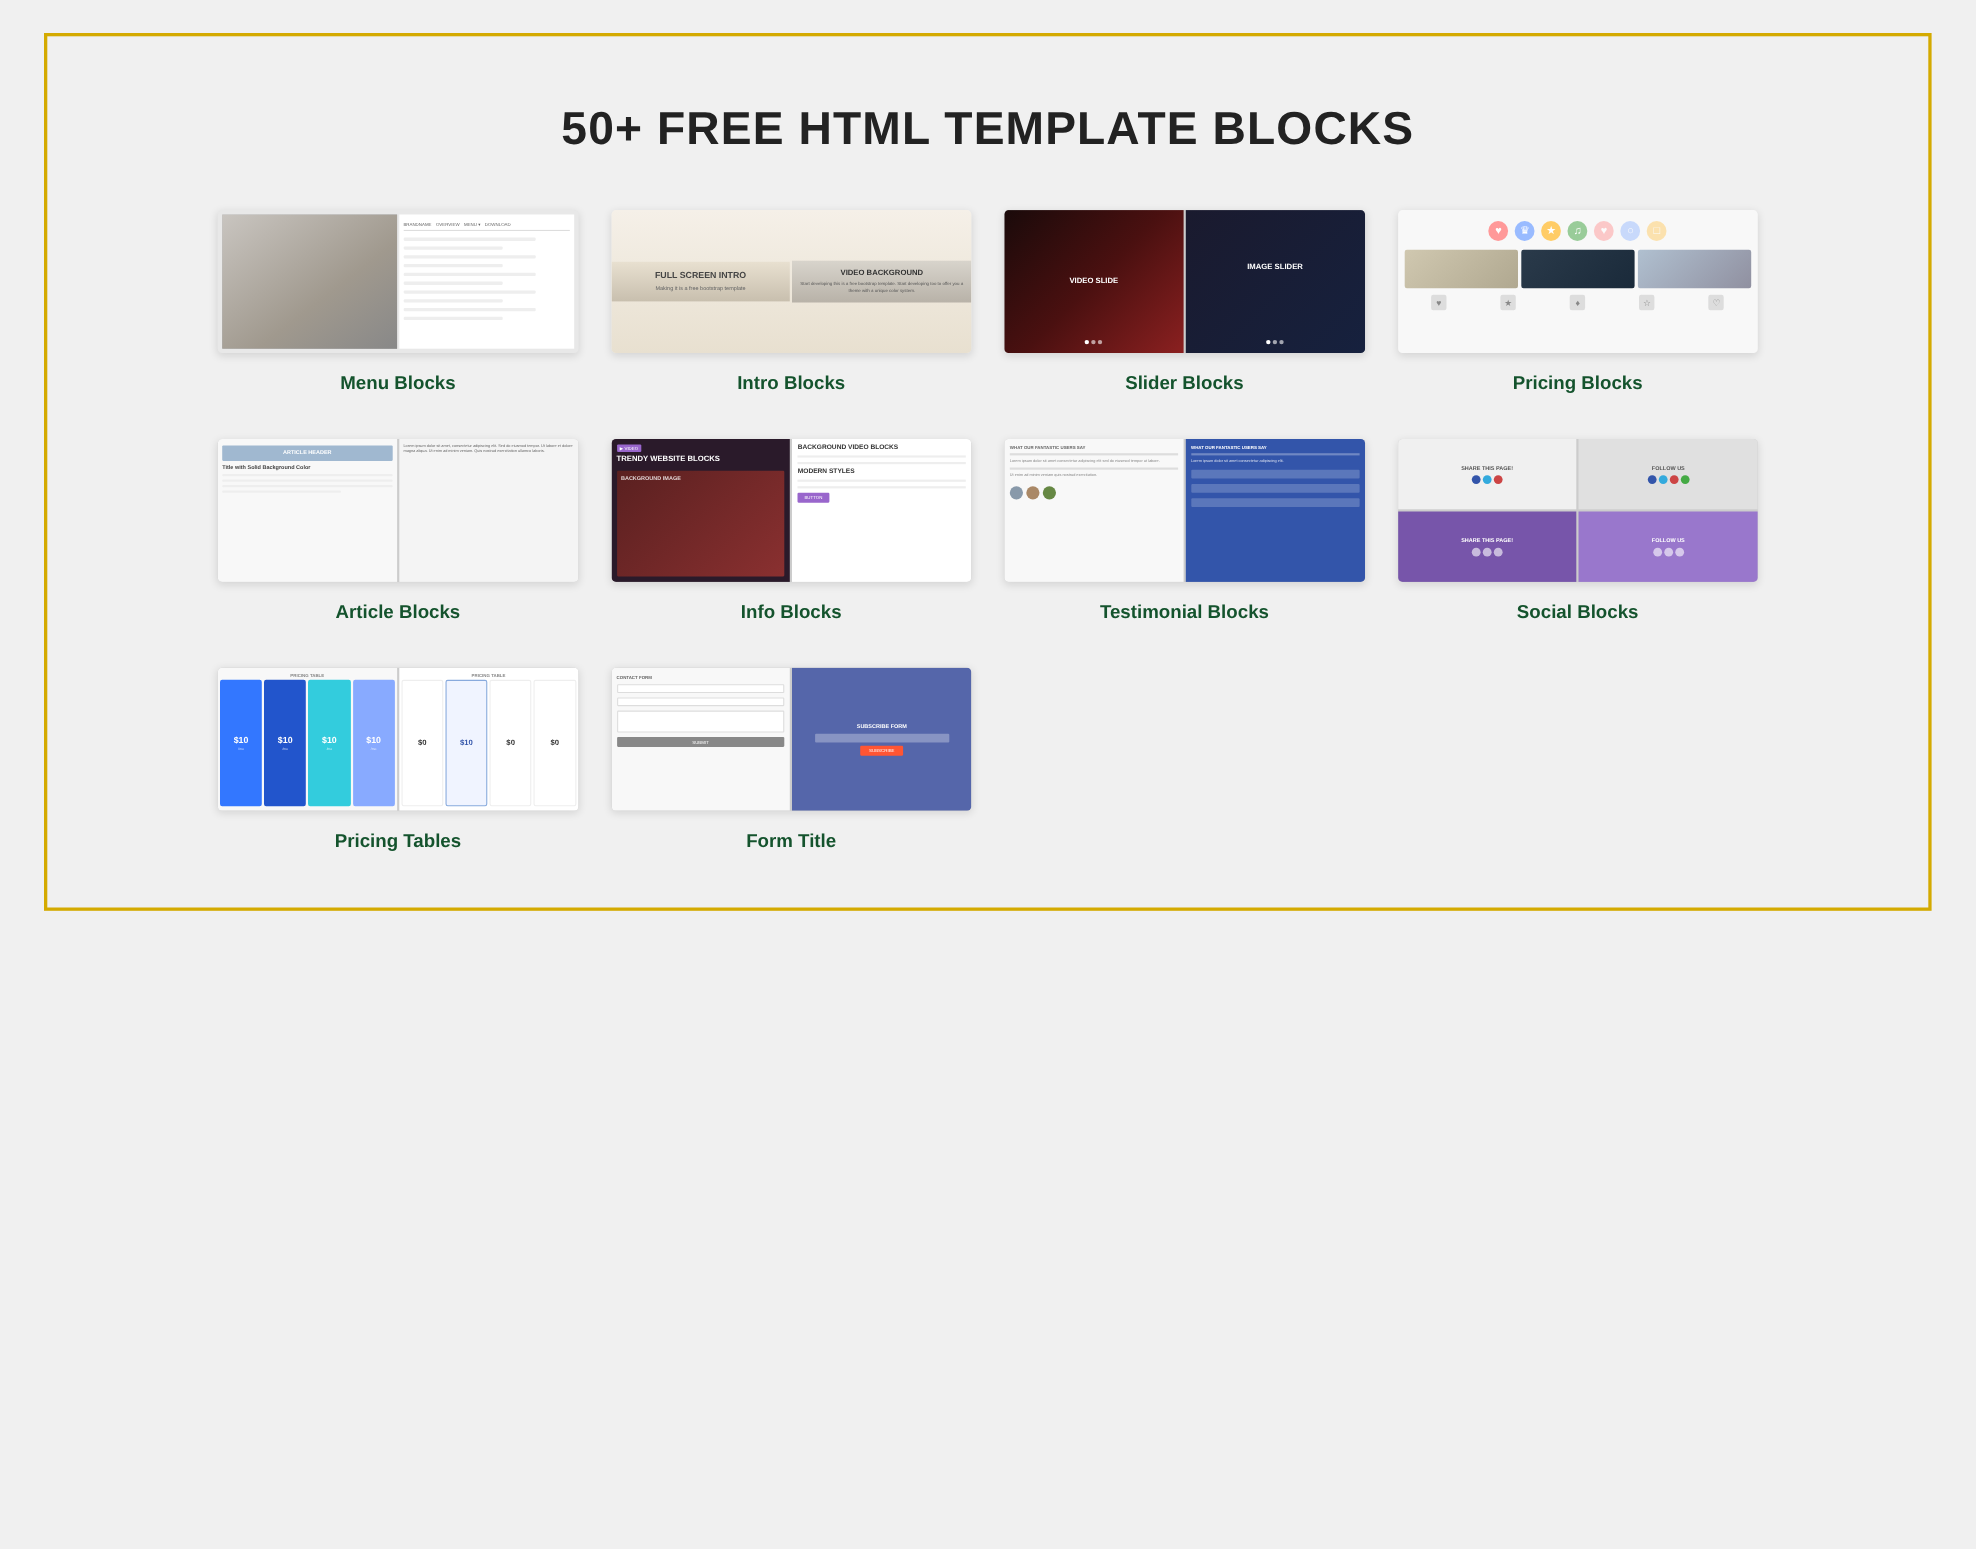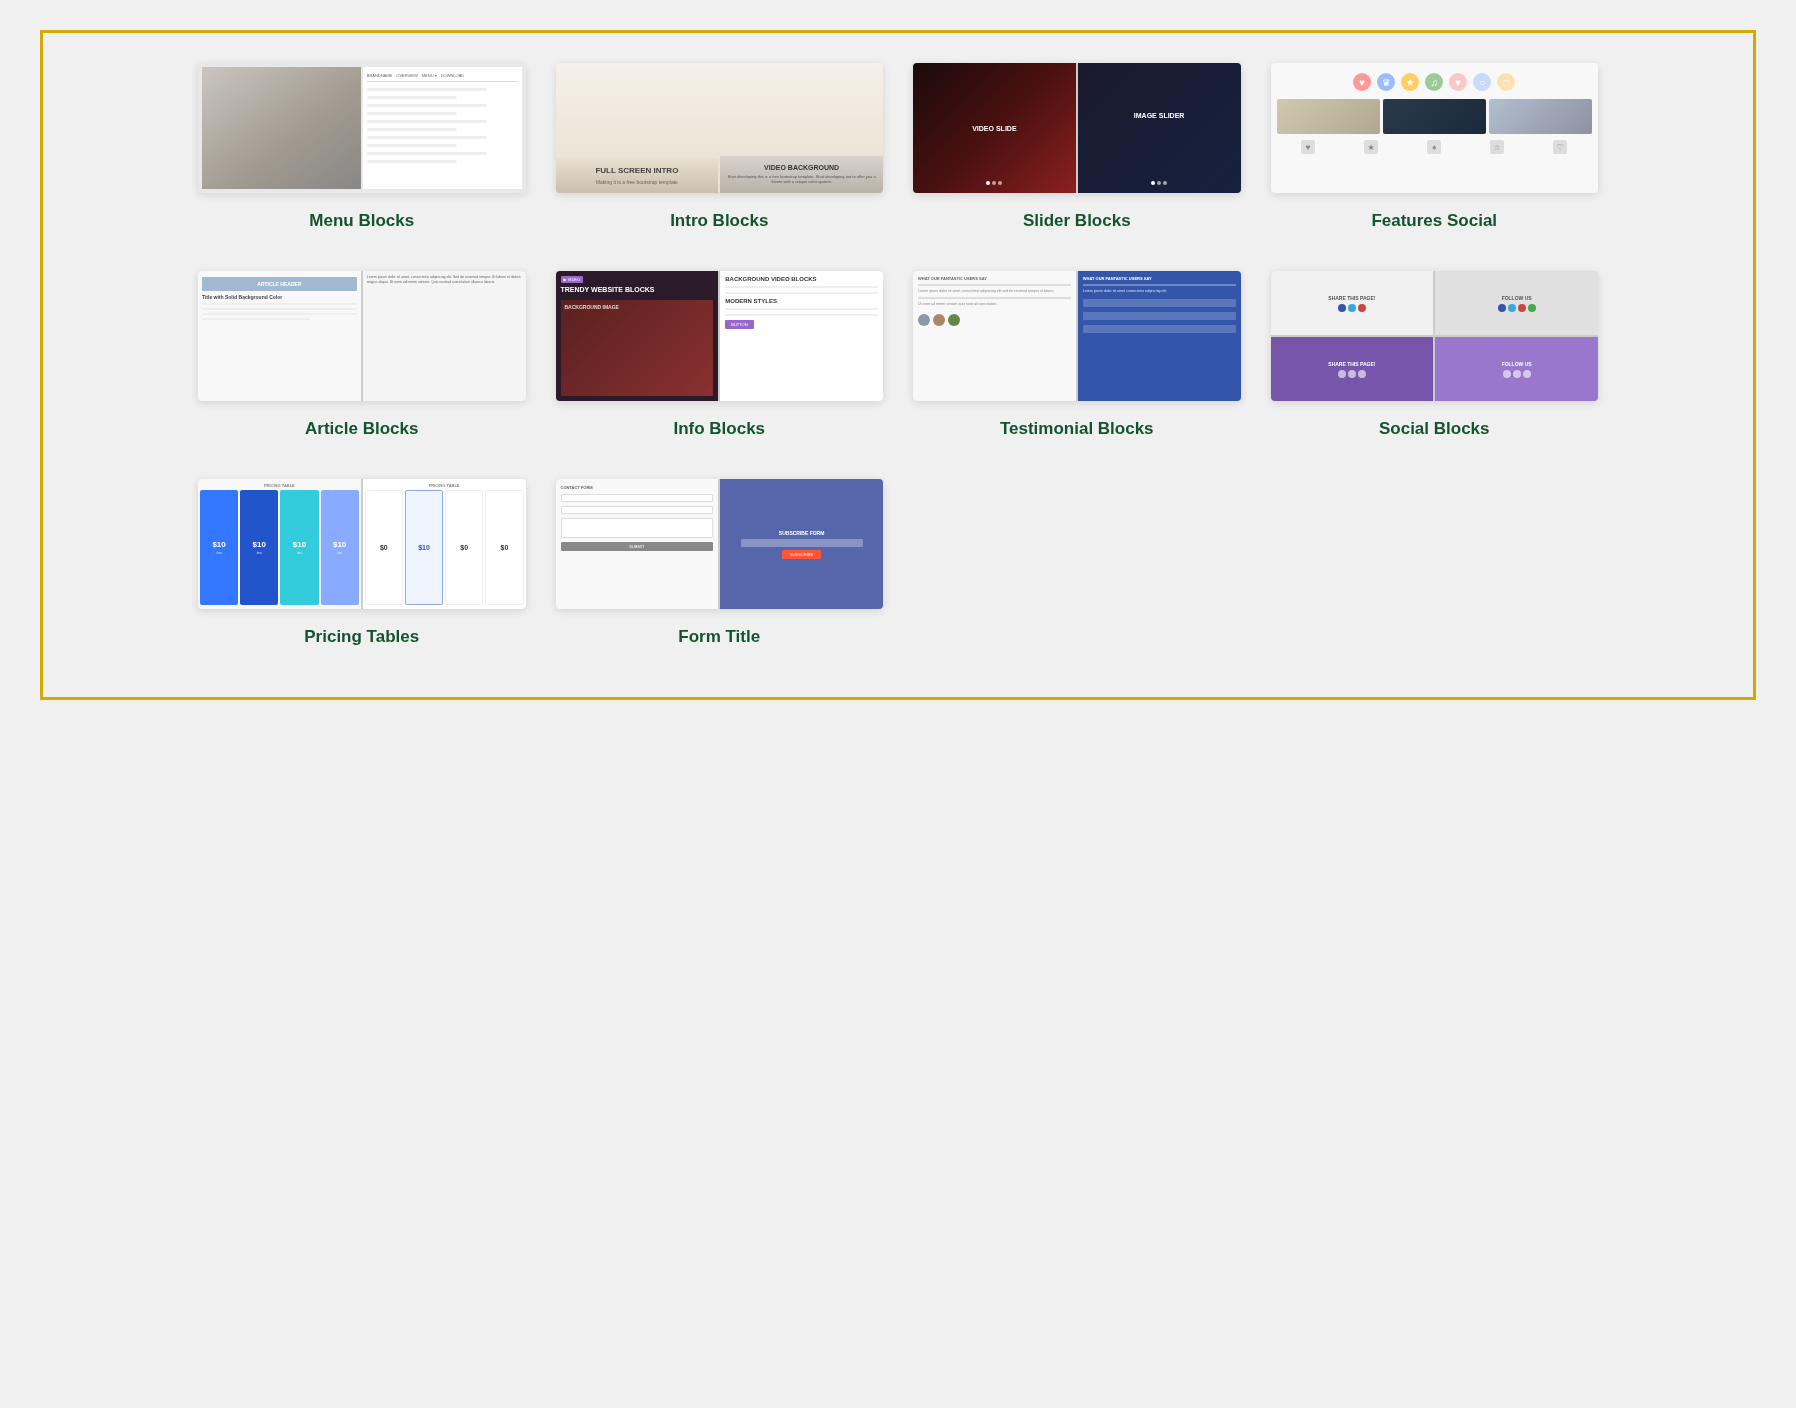--- a/index.html
+++ b/index.html
@@ -85,21 +85,21 @@
     }
     .menu-nav-item { font-size: 4px; color: #666; }
     .menu-line { height: 3px; background: #eee; border-radius: 1px; margin: 1px 0; }
     .menu-line.short { width: 60%; }
     .menu-line.medium { width: 80%; }
 
     
     .preview-intro {
       background: linear-gradient(to bottom, #f5f0e8 0%, #e8e0d0 100%);
       display: flex;
-      align-items: flex-end;
+      align-items: center;
       gap: 2px;
     }
     .intro-left {
       flex: 1;
       background: linear-gradient(to bottom, #e8e0d0 0%, #c8bfae 100%);
       display: flex;
       flex-direction: column;
       justify-content: center;
       align-items: center;
       padding: 8px 4px;
@@ -687,20 +687,21 @@
     }
 
     .gold-border {
       border: 3px solid #d4aa00;
     }
   </style>
 </head>
 <body>
 
 <div class="gold-border" style="background:#f0f0f0; padding: 30px 50px 50px;">
+  <h1 class="page-title">50+ FREE HTML TEMPLATE BLOCKS</h1>
 
   <div class="grid">
 
     <div class="block-item">
       <div class="block-preview preview-menu">
         <div class="img-left"></div>
         <div class="menu-panel">
           <div class="menu-nav-bar">
             <span class="menu-nav-item">BRANDNAME</span>
             <span class="menu-nav-item">OVERVIEW</span>
@@ -774,21 +775,21 @@
           <div class="feat-img"></div>
         </div>
         <div class="feat-icons-row2">
           <div class="feat-icon2">♥</div>
           <div class="feat-icon2">★</div>
           <div class="feat-icon2">♦</div>
           <div class="feat-icon2">☆</div>
           <div class="feat-icon2">♡</div>
         </div>
       </div>
-      <span class="block-label">Features Social</span>
+      <span class="block-label">Pricing Blocks</span>
     </div>
 
 
     <div class="block-item">
       <div class="block-preview preview-article">
         <div class="article-left">
           <div class="article-header-bar">ARTICLE HEADER</div>
           <div class="article-subtitle">Title with Solid Background Color</div>
           <div class="article-line"></div>
           <div class="article-line"></div>

